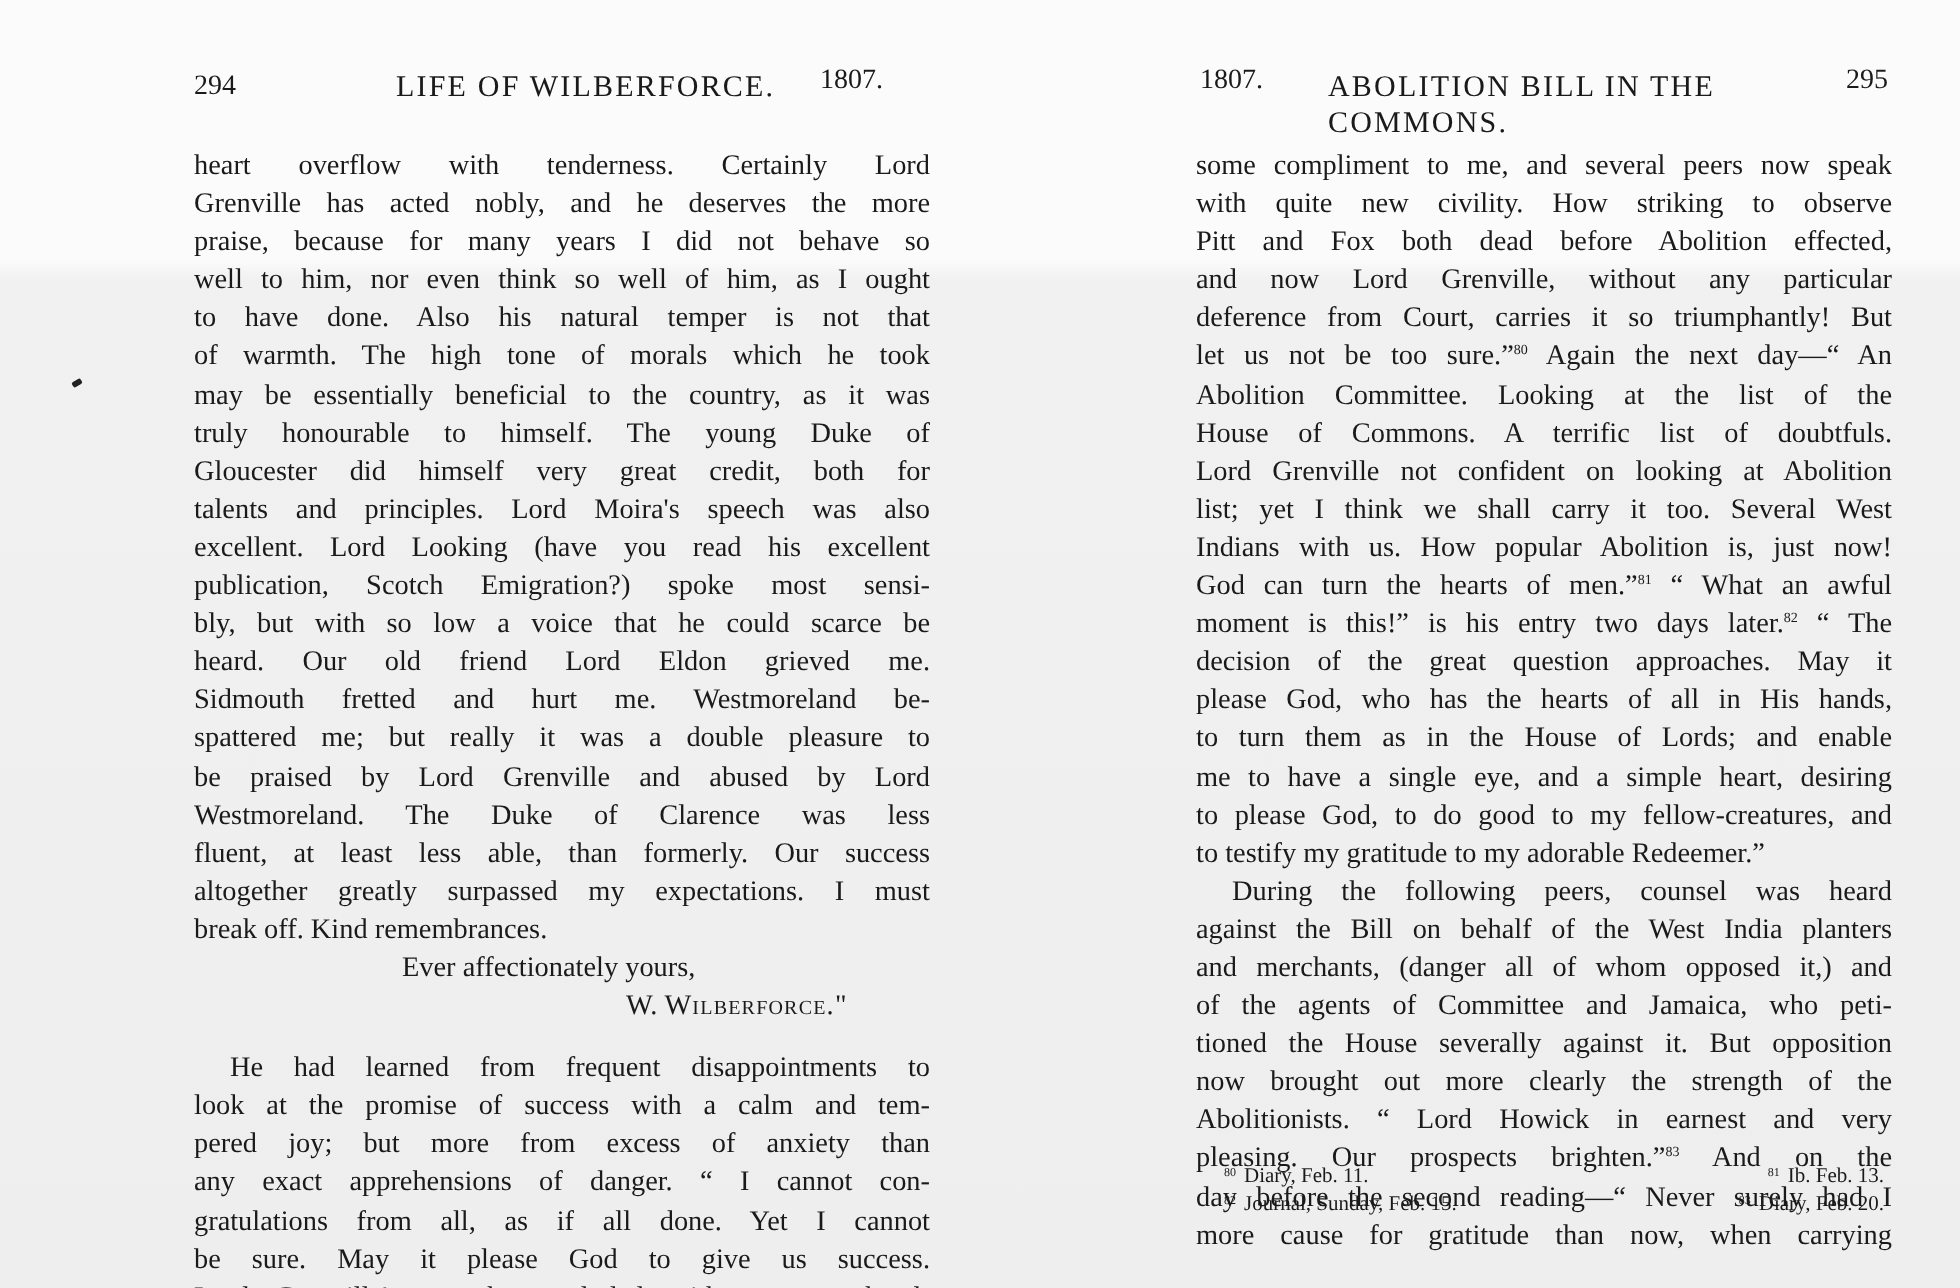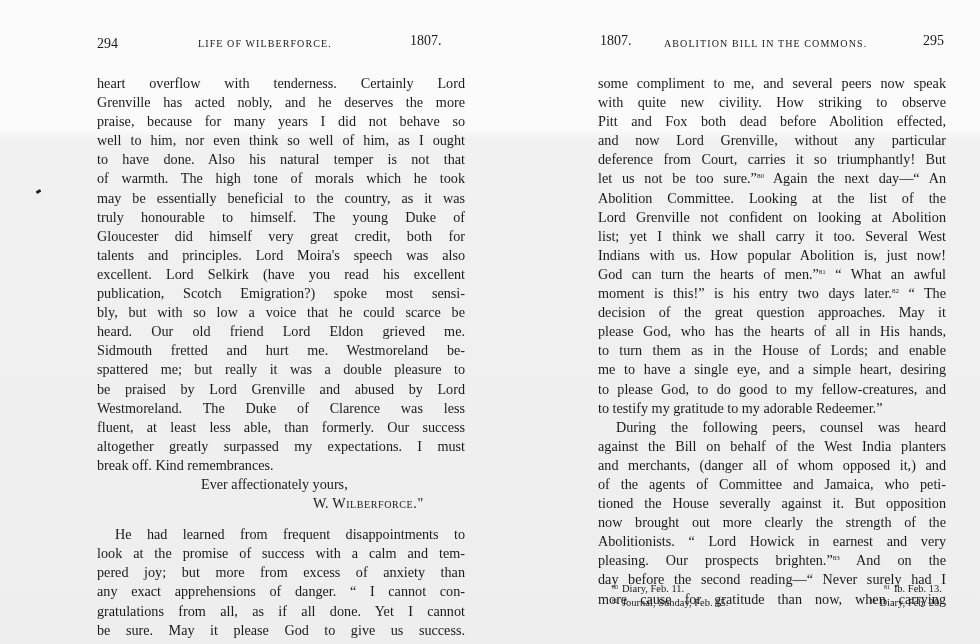--- a/index.html
+++ b/index.html
@@ -11,21 +11,21 @@
   }
   .page { position: absolute; top: 0; }
   .page-left { left: 97px; width: 368px; }
   .page-right { left: 598px; width: 348px; }
   .header {
     position: absolute; top: 32px; left: 0; right: 0; height: 18px;
     font-size: 14px; line-height: 18px;
   }
   .header .pnum, .header .year { position: absolute; top: 0; }
   .header .title {
-    position: absolute; top: 3px; font-size: 10px; letter-spacing: 1.1px;
+    position: absolute; top: 3px; font-size: 15px; letter-spacing: 1.1px;
     text-transform: uppercase; font-variant: small-caps;
   }
   .page-left .pnum { left: 0; top: 3px; }
   .page-left .title { left: 101px; }
   .page-left .year { left: 313px; top: 0; }
   .page-right .year { left: 2px; }
   .page-right .title { left: 66px; }
   .page-right .pnum { right: 2px; }
   .body { position: absolute; top: 74px; left: 0; right: 0; }
   .line {
@@ -65,21 +65,21 @@
         <span class="line"><span>heart overflow with tenderness. Certainly Lord</span></span>
         <span class="line"><span>Grenville has acted nobly, and he deserves the more</span></span>
         <span class="line"><span>praise, because for many years I did not behave so</span></span>
         <span class="line"><span>well to him, nor even think so well of him, as I ought</span></span>
         <span class="line"><span>to have done. Also his natural temper is not that</span></span>
         <span class="line"><span>of warmth. The high tone of morals which he took</span></span>
         <span class="line"><span>may be essentially beneficial to the country, as it was</span></span>
         <span class="line"><span>truly honourable to himself. The young Duke of</span></span>
         <span class="line"><span>Gloucester did himself very great credit, both for</span></span>
         <span class="line"><span>talents and principles. Lord Moira's speech was also</span></span>
-        <span class="line"><span>excellent. Lord Selkirk (have you read his excellent</span></span>
+        <span class="line"><span>excellent. Lord Looking (have you read his excellent</span></span>
         <span class="line"><span>publication, Scotch Emigration?) spoke most sensi-</span></span>
         <span class="line"><span>bly, but with so low a voice that he could scarce be</span></span>
         <span class="line"><span>heard. Our old friend Lord Eldon grieved me.</span></span>
         <span class="line"><span>Sidmouth fretted and hurt me. Westmoreland be-</span></span>
         <span class="line"><span>spattered me; but really it was a double pleasure to</span></span>
         <span class="line"><span>be praised by Lord Grenville and abused by Lord</span></span>
         <span class="line"><span>Westmoreland. The Duke of Clarence was less</span></span>
         <span class="line"><span>fluent, at least less able, than formerly. Our success</span></span>
         <span class="line"><span>altogether greatly surpassed my expectations. I must</span></span>
         <span class="line last"><span>break off. Kind remembrances.</span></span>
@@ -107,20 +107,21 @@
   </div>
   <div class="body">
     <div id="right-lines">
         <span class="line"><span>some compliment to me, and several peers now speak</span></span>
         <span class="line"><span>with quite new civility. How striking to observe</span></span>
         <span class="line"><span>Pitt and Fox both dead before Abolition effected,</span></span>
         <span class="line"><span>and now Lord Grenville, without any particular</span></span>
         <span class="line"><span>deference from Court, carries it so triumphantly! But</span></span>
         <span class="line"><span>let us not be too sure.”</span><sup>80</sup><span> Again the next day—“ An</span></span>
         <span class="line"><span>Abolition Committee. Looking at the list of the</span></span>
+        <span class="line"><span>House of Commons. A terrific list of doubtfuls.</span></span>
         <span class="line"><span>Lord Grenville not confident on looking at Abolition</span></span>
         <span class="line"><span>list; yet I think we shall carry it too. Several West</span></span>
         <span class="line"><span>Indians with us. How popular Abolition is, just now!</span></span>
         <span class="line"><span>God can turn the hearts of men.”</span><sup>81</sup><span> “ What an awful</span></span>
         <span class="line"><span>moment is this!” is his entry two days later.</span><sup>82</sup><span> “ The</span></span>
         <span class="line"><span>decision of the great question approaches. May it</span></span>
         <span class="line"><span>please God, who has the hearts of all in His hands,</span></span>
         <span class="line"><span>to turn them as in the House of Lords; and enable</span></span>
         <span class="line"><span>me to have a single eye, and a simple heart, desiring</span></span>
         <span class="line"><span>to please God, to do good to my fellow-creatures, and</span></span>

